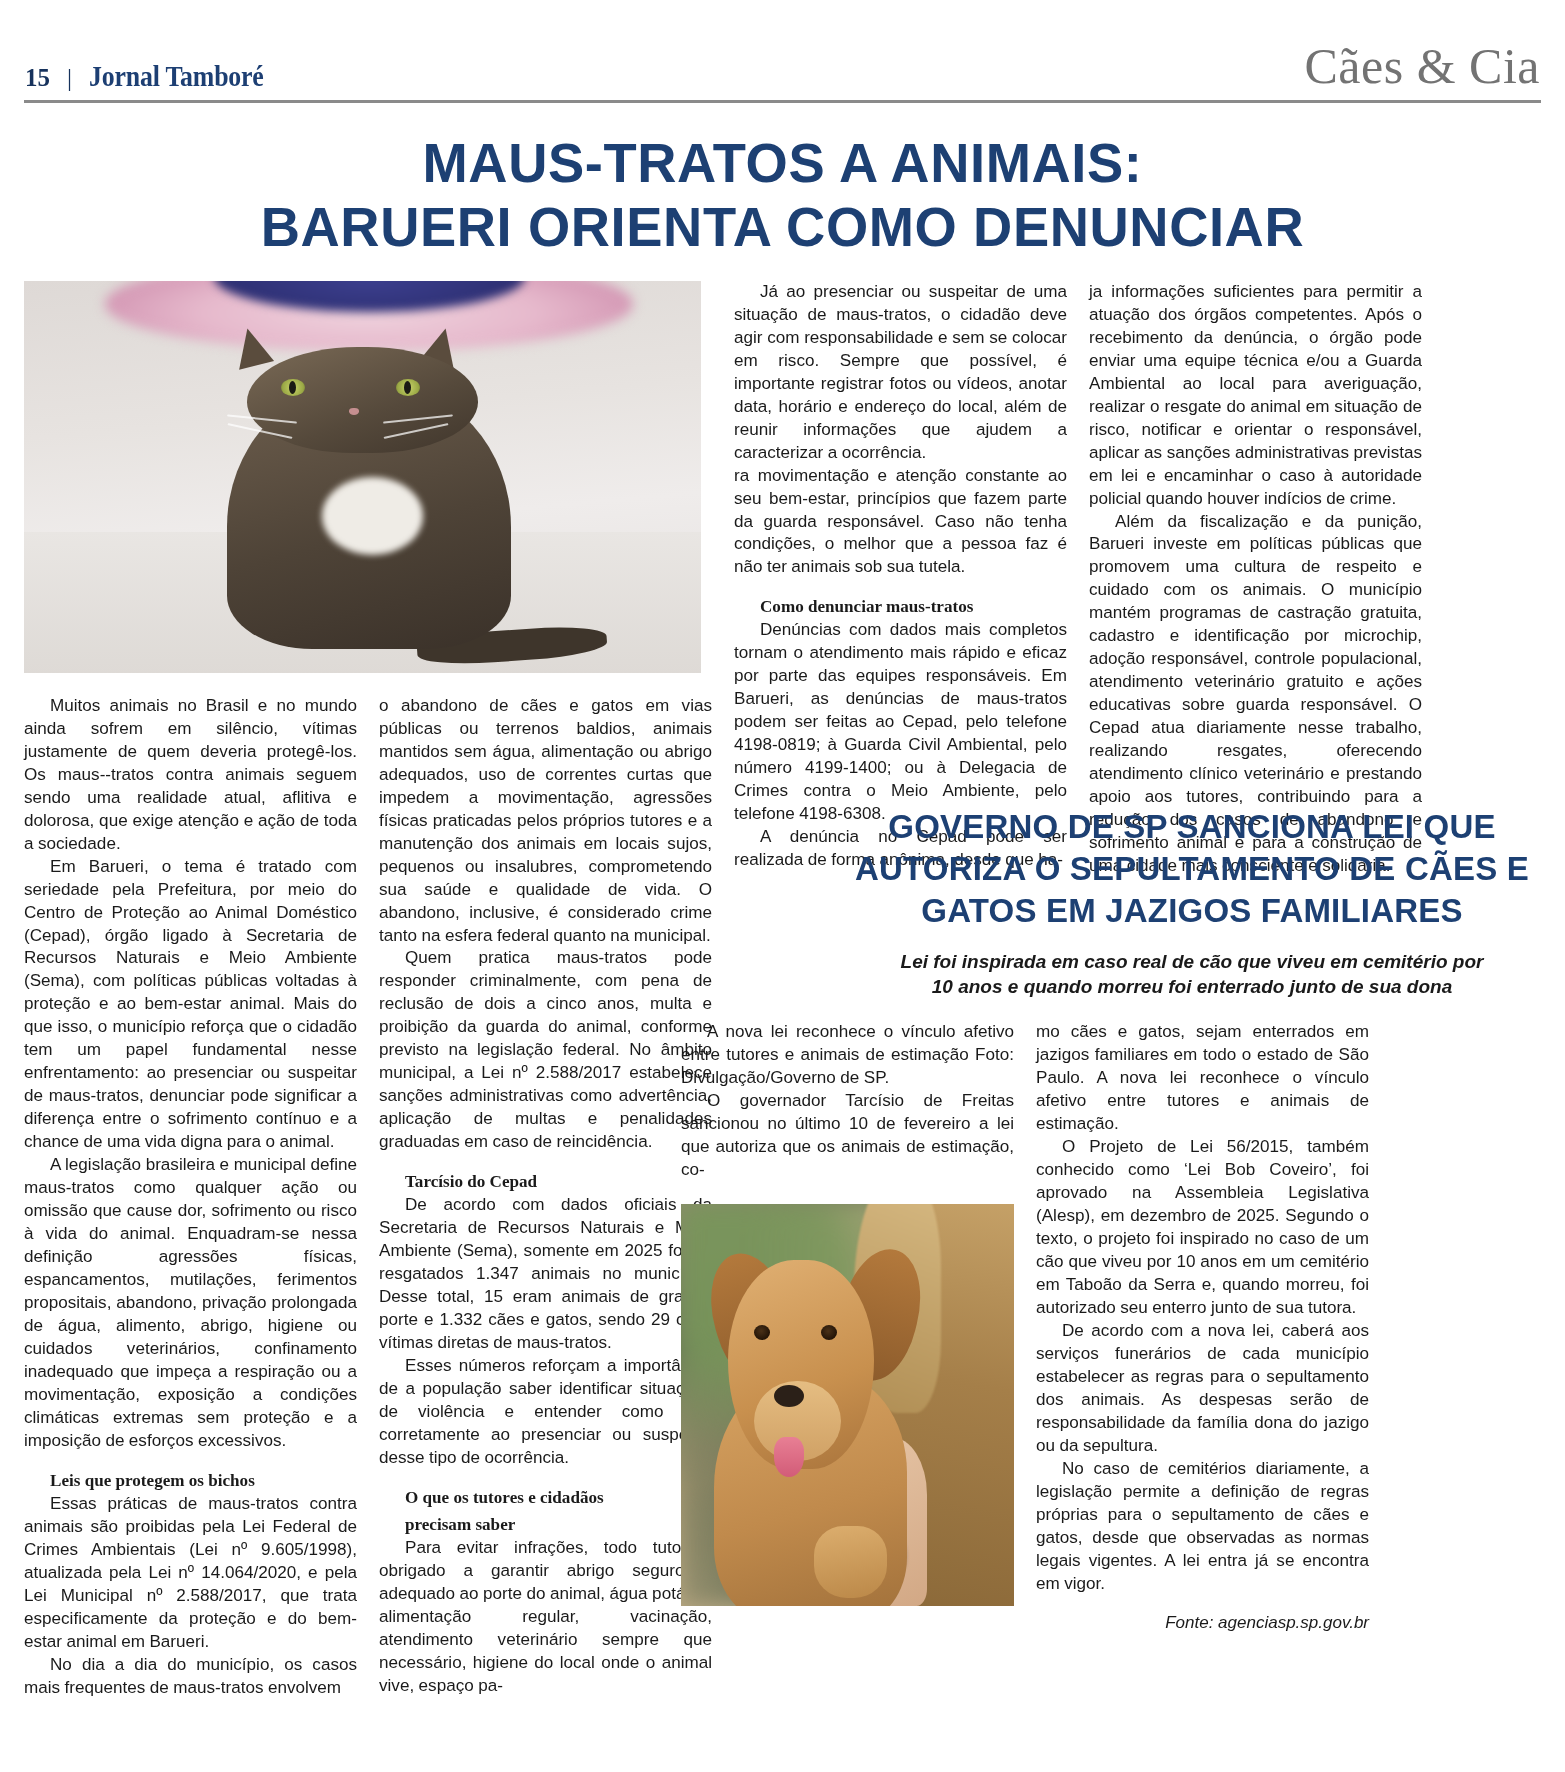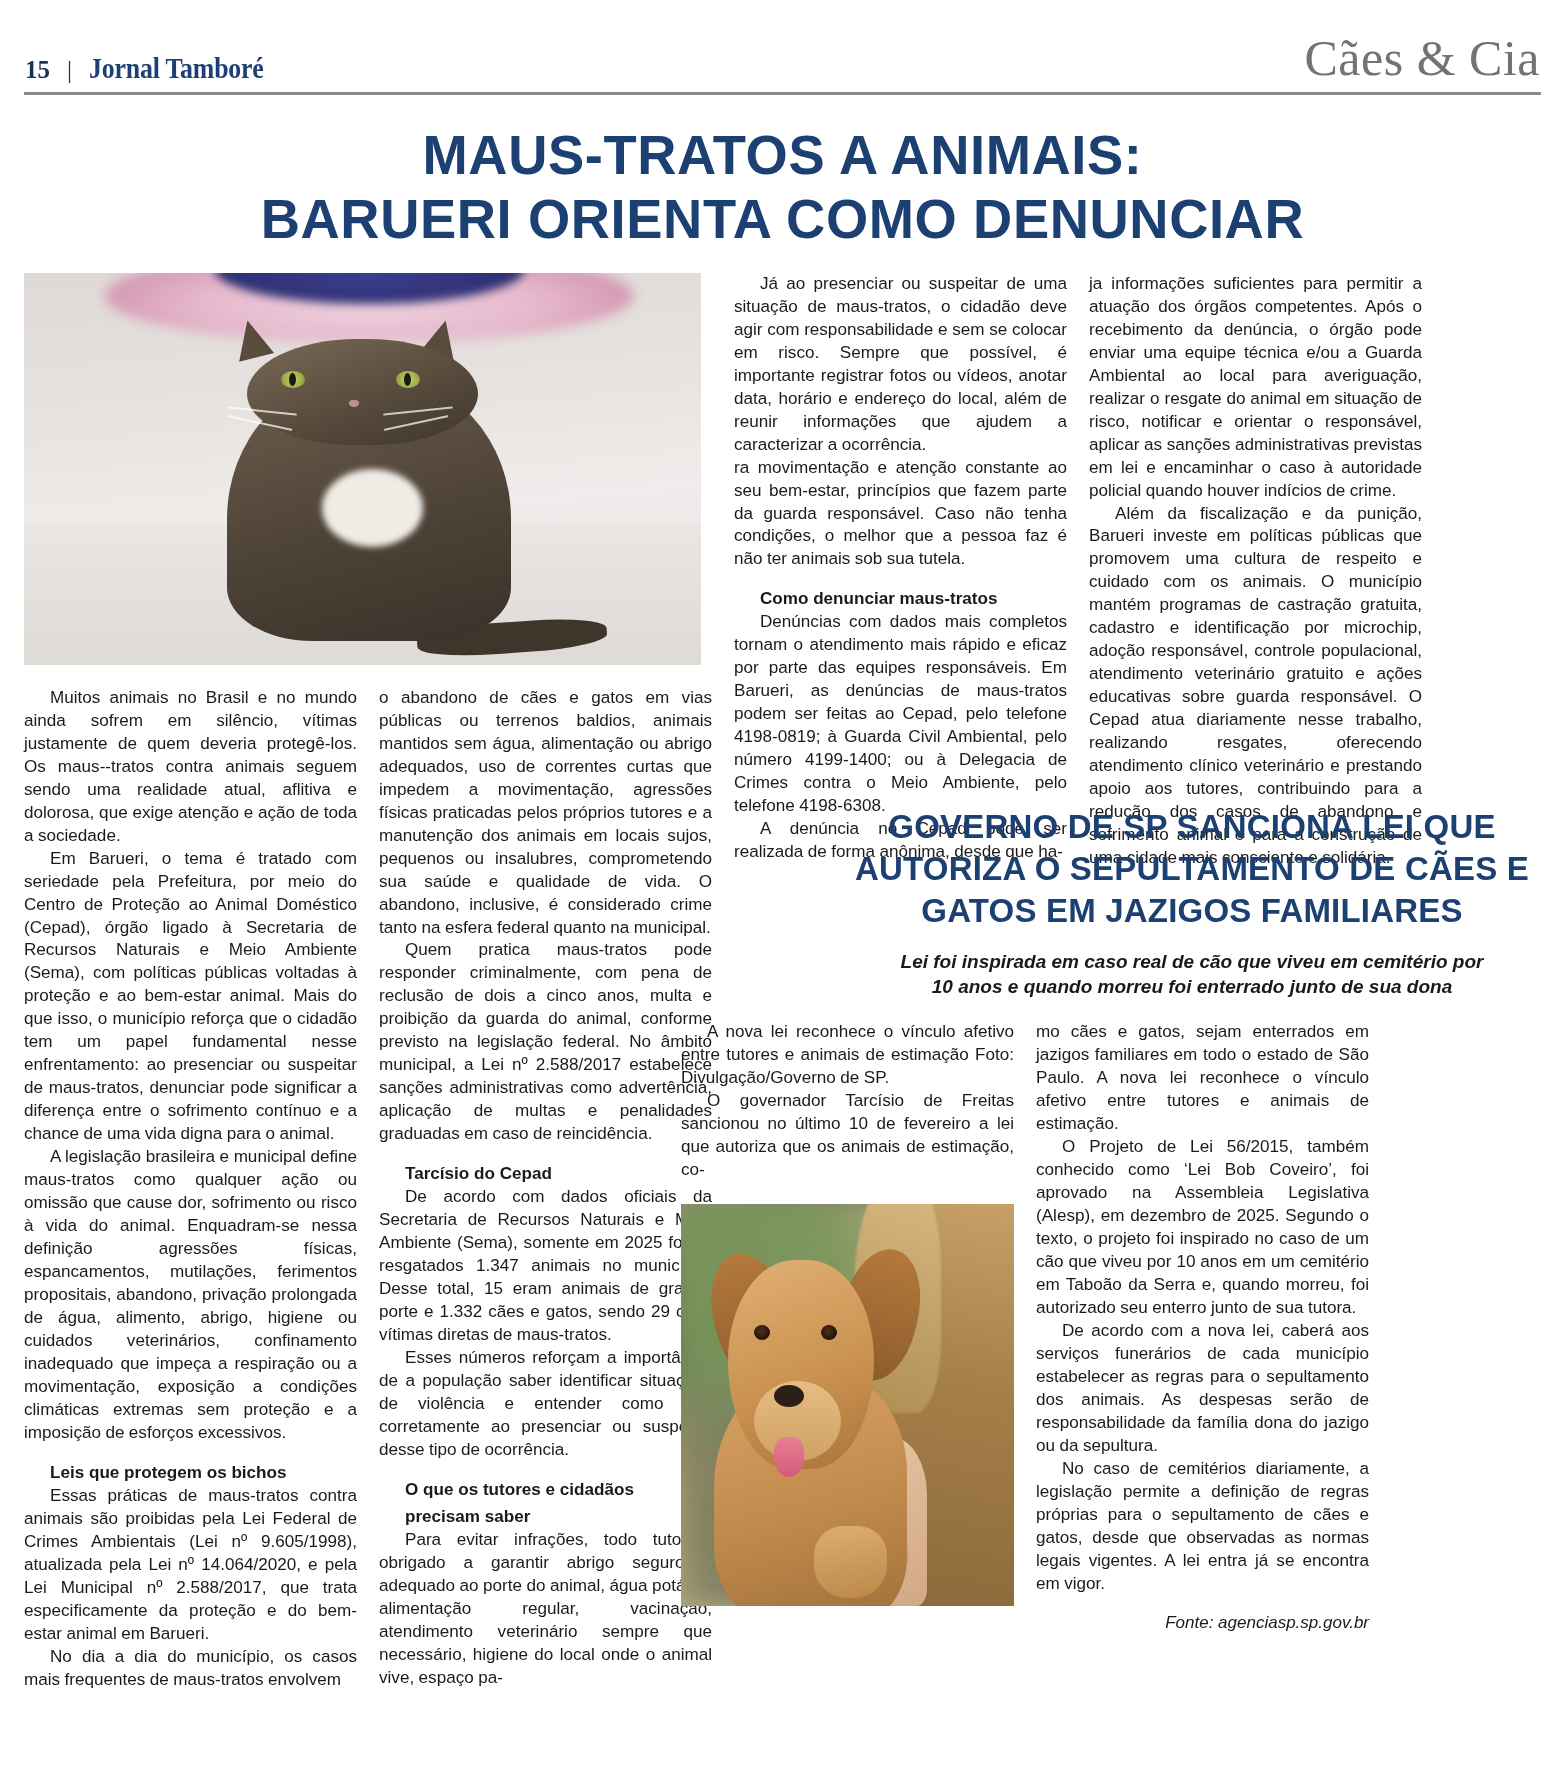--- a/index.html
+++ b/index.html
@@ -13,21 +13,21 @@
     font-family: "Liberation Sans", sans-serif;
     color: #1a1a1a;
     position: relative;
     overflow: hidden;
   }
   .page {
     width: 1565px;
     height: 1744px;
     position: relative;
     box-sizing: border-box;
-    padding: 9px 24px;
+    padding: 17px 24px;
   }
 
   
   .masthead {
     display: flex;
     align-items: flex-end;
     justify-content: space-between;
     height: 76px;
     padding: 0 1px;
   }
@@ -101,21 +101,21 @@
     line-height: 1.345;
     text-align: justify;
     text-indent: 26px;
     margin: 0;
     hyphens: auto;
     -webkit-hyphens: auto;
     word-spacing: -0.3px;
   }
   p.body.noindent { text-indent: 0; }
   p.sub {
-    font-family: Liberation Sans, sans-serif;
+    font-family: Liberation Serif, serif;
     font-size: 17.1px;
     font-weight: bold;
     line-height: 1.345;
     margin: 17px 0 0 0;
     text-indent: 26px;
   }
   .photo-wrap { margin: 0 0 22px 0; line-height: 0; }
 
   
   .headline-two {

